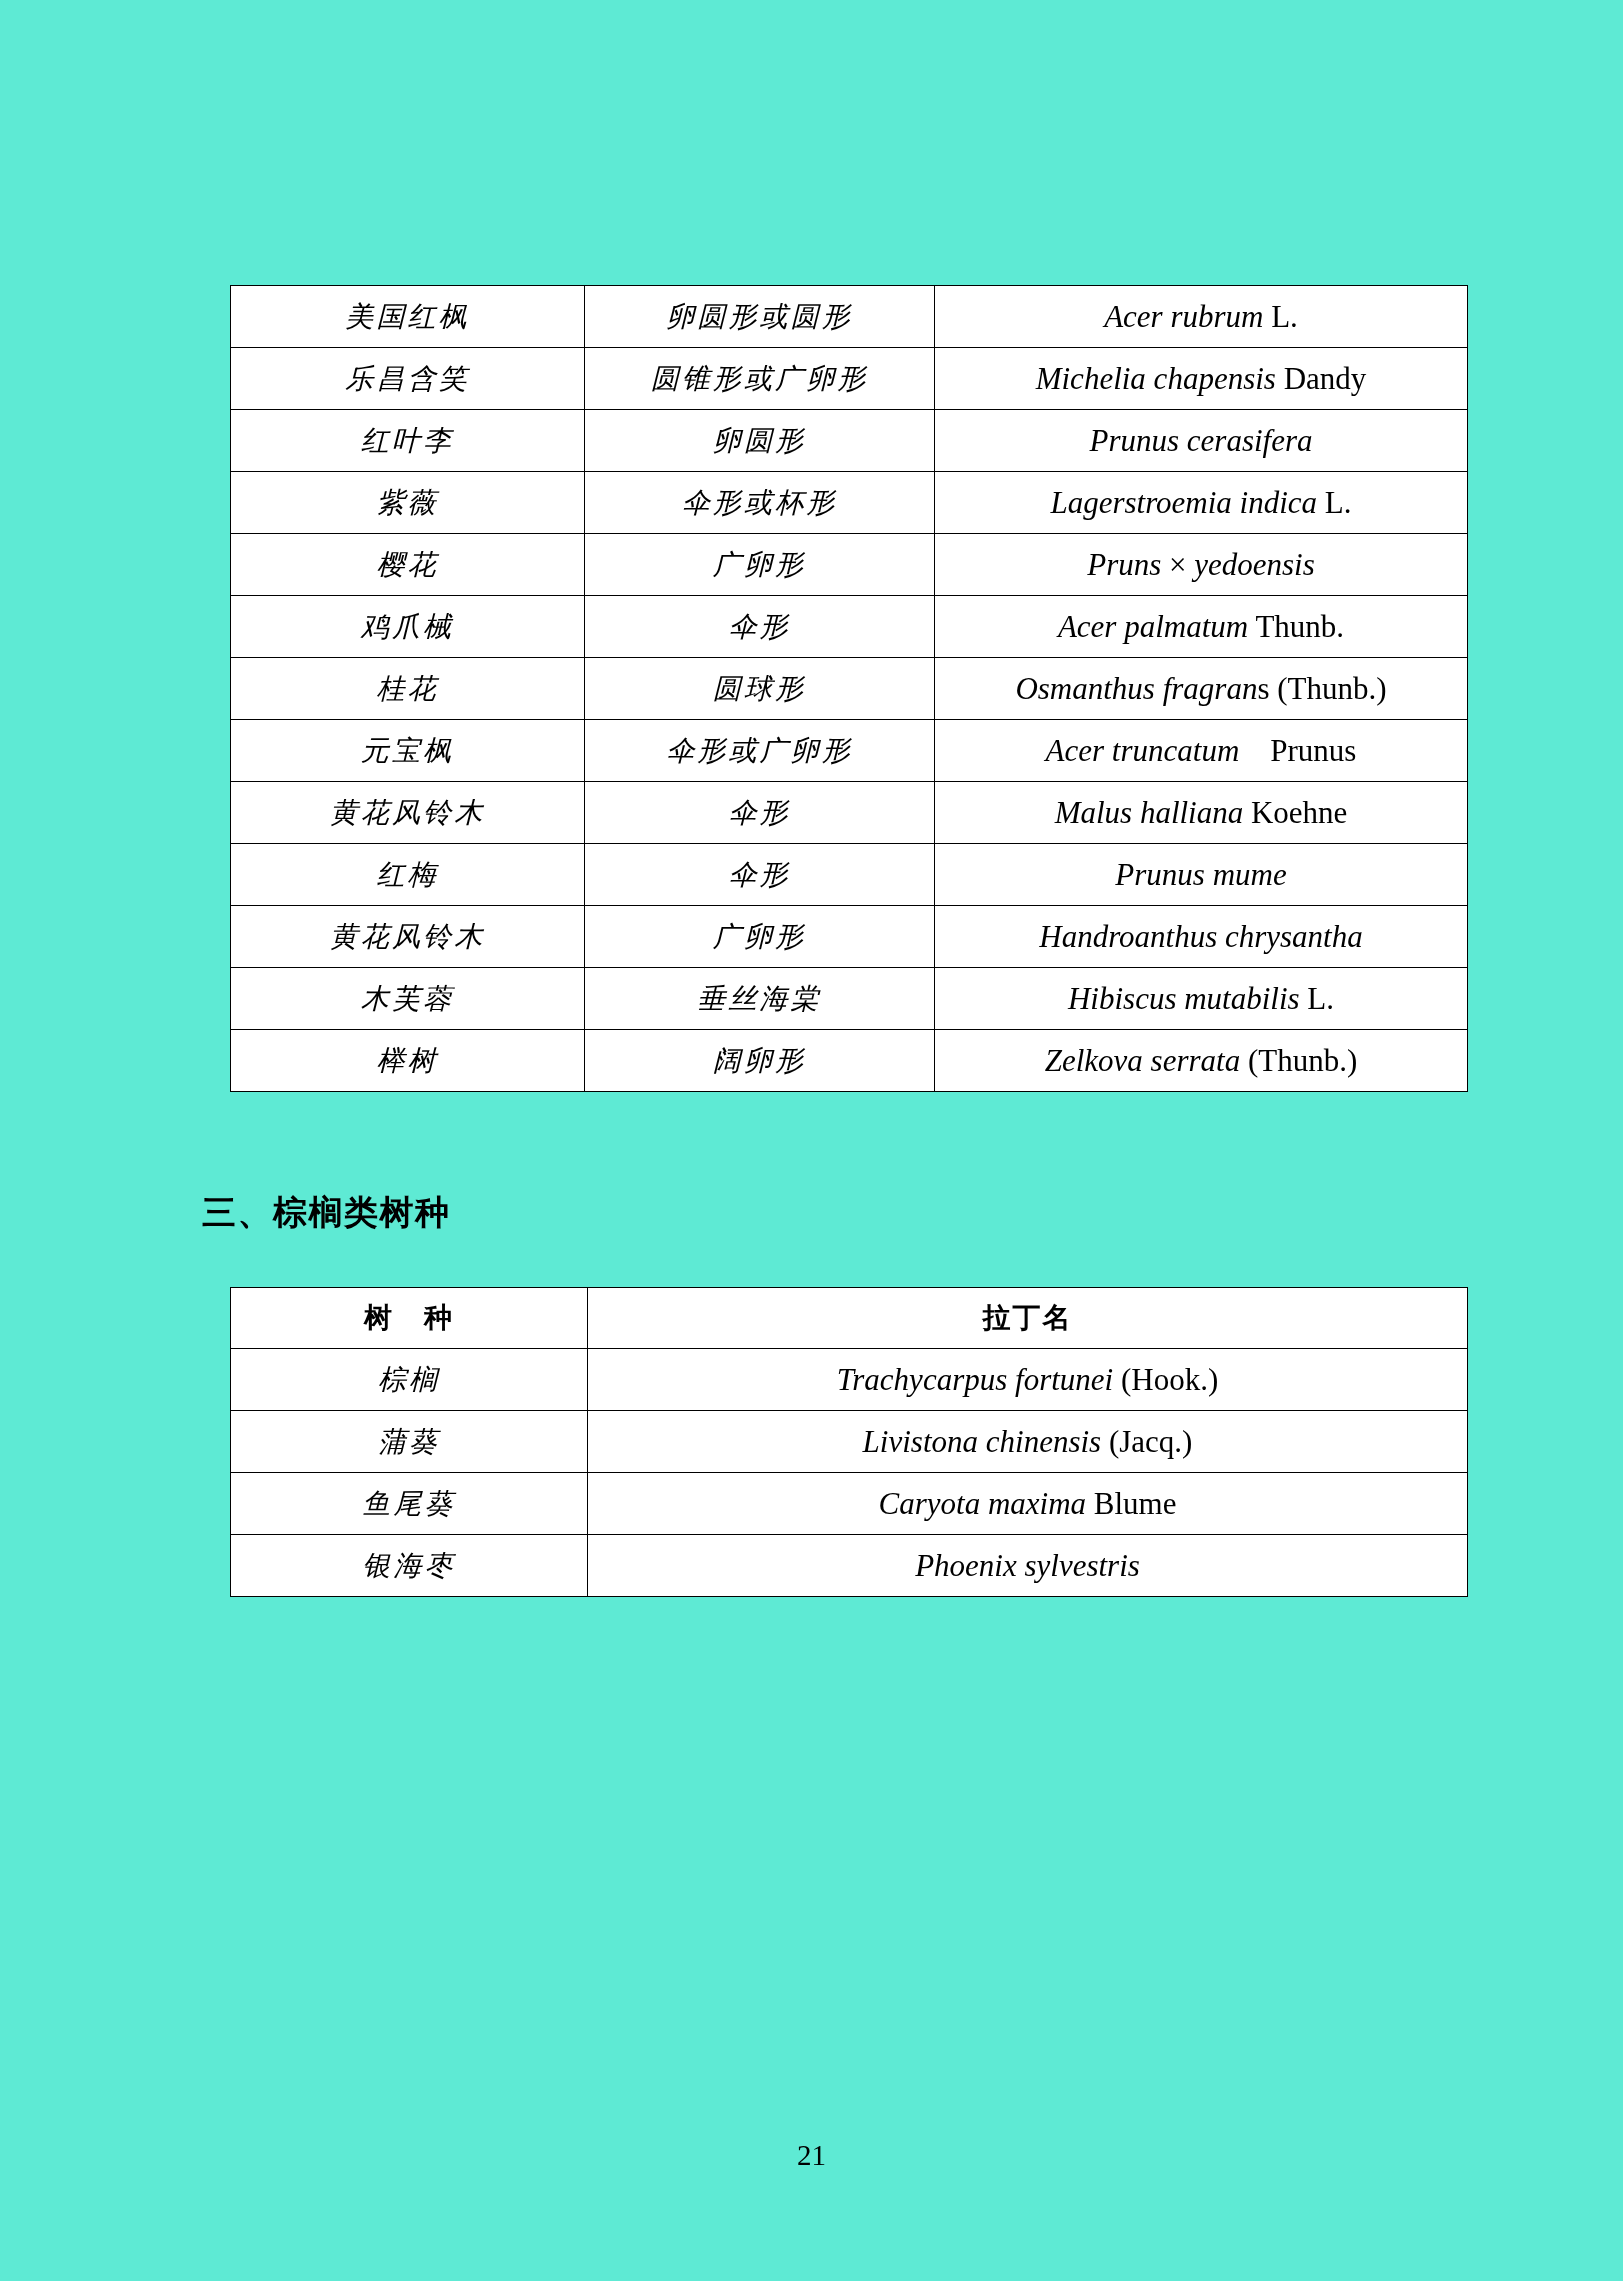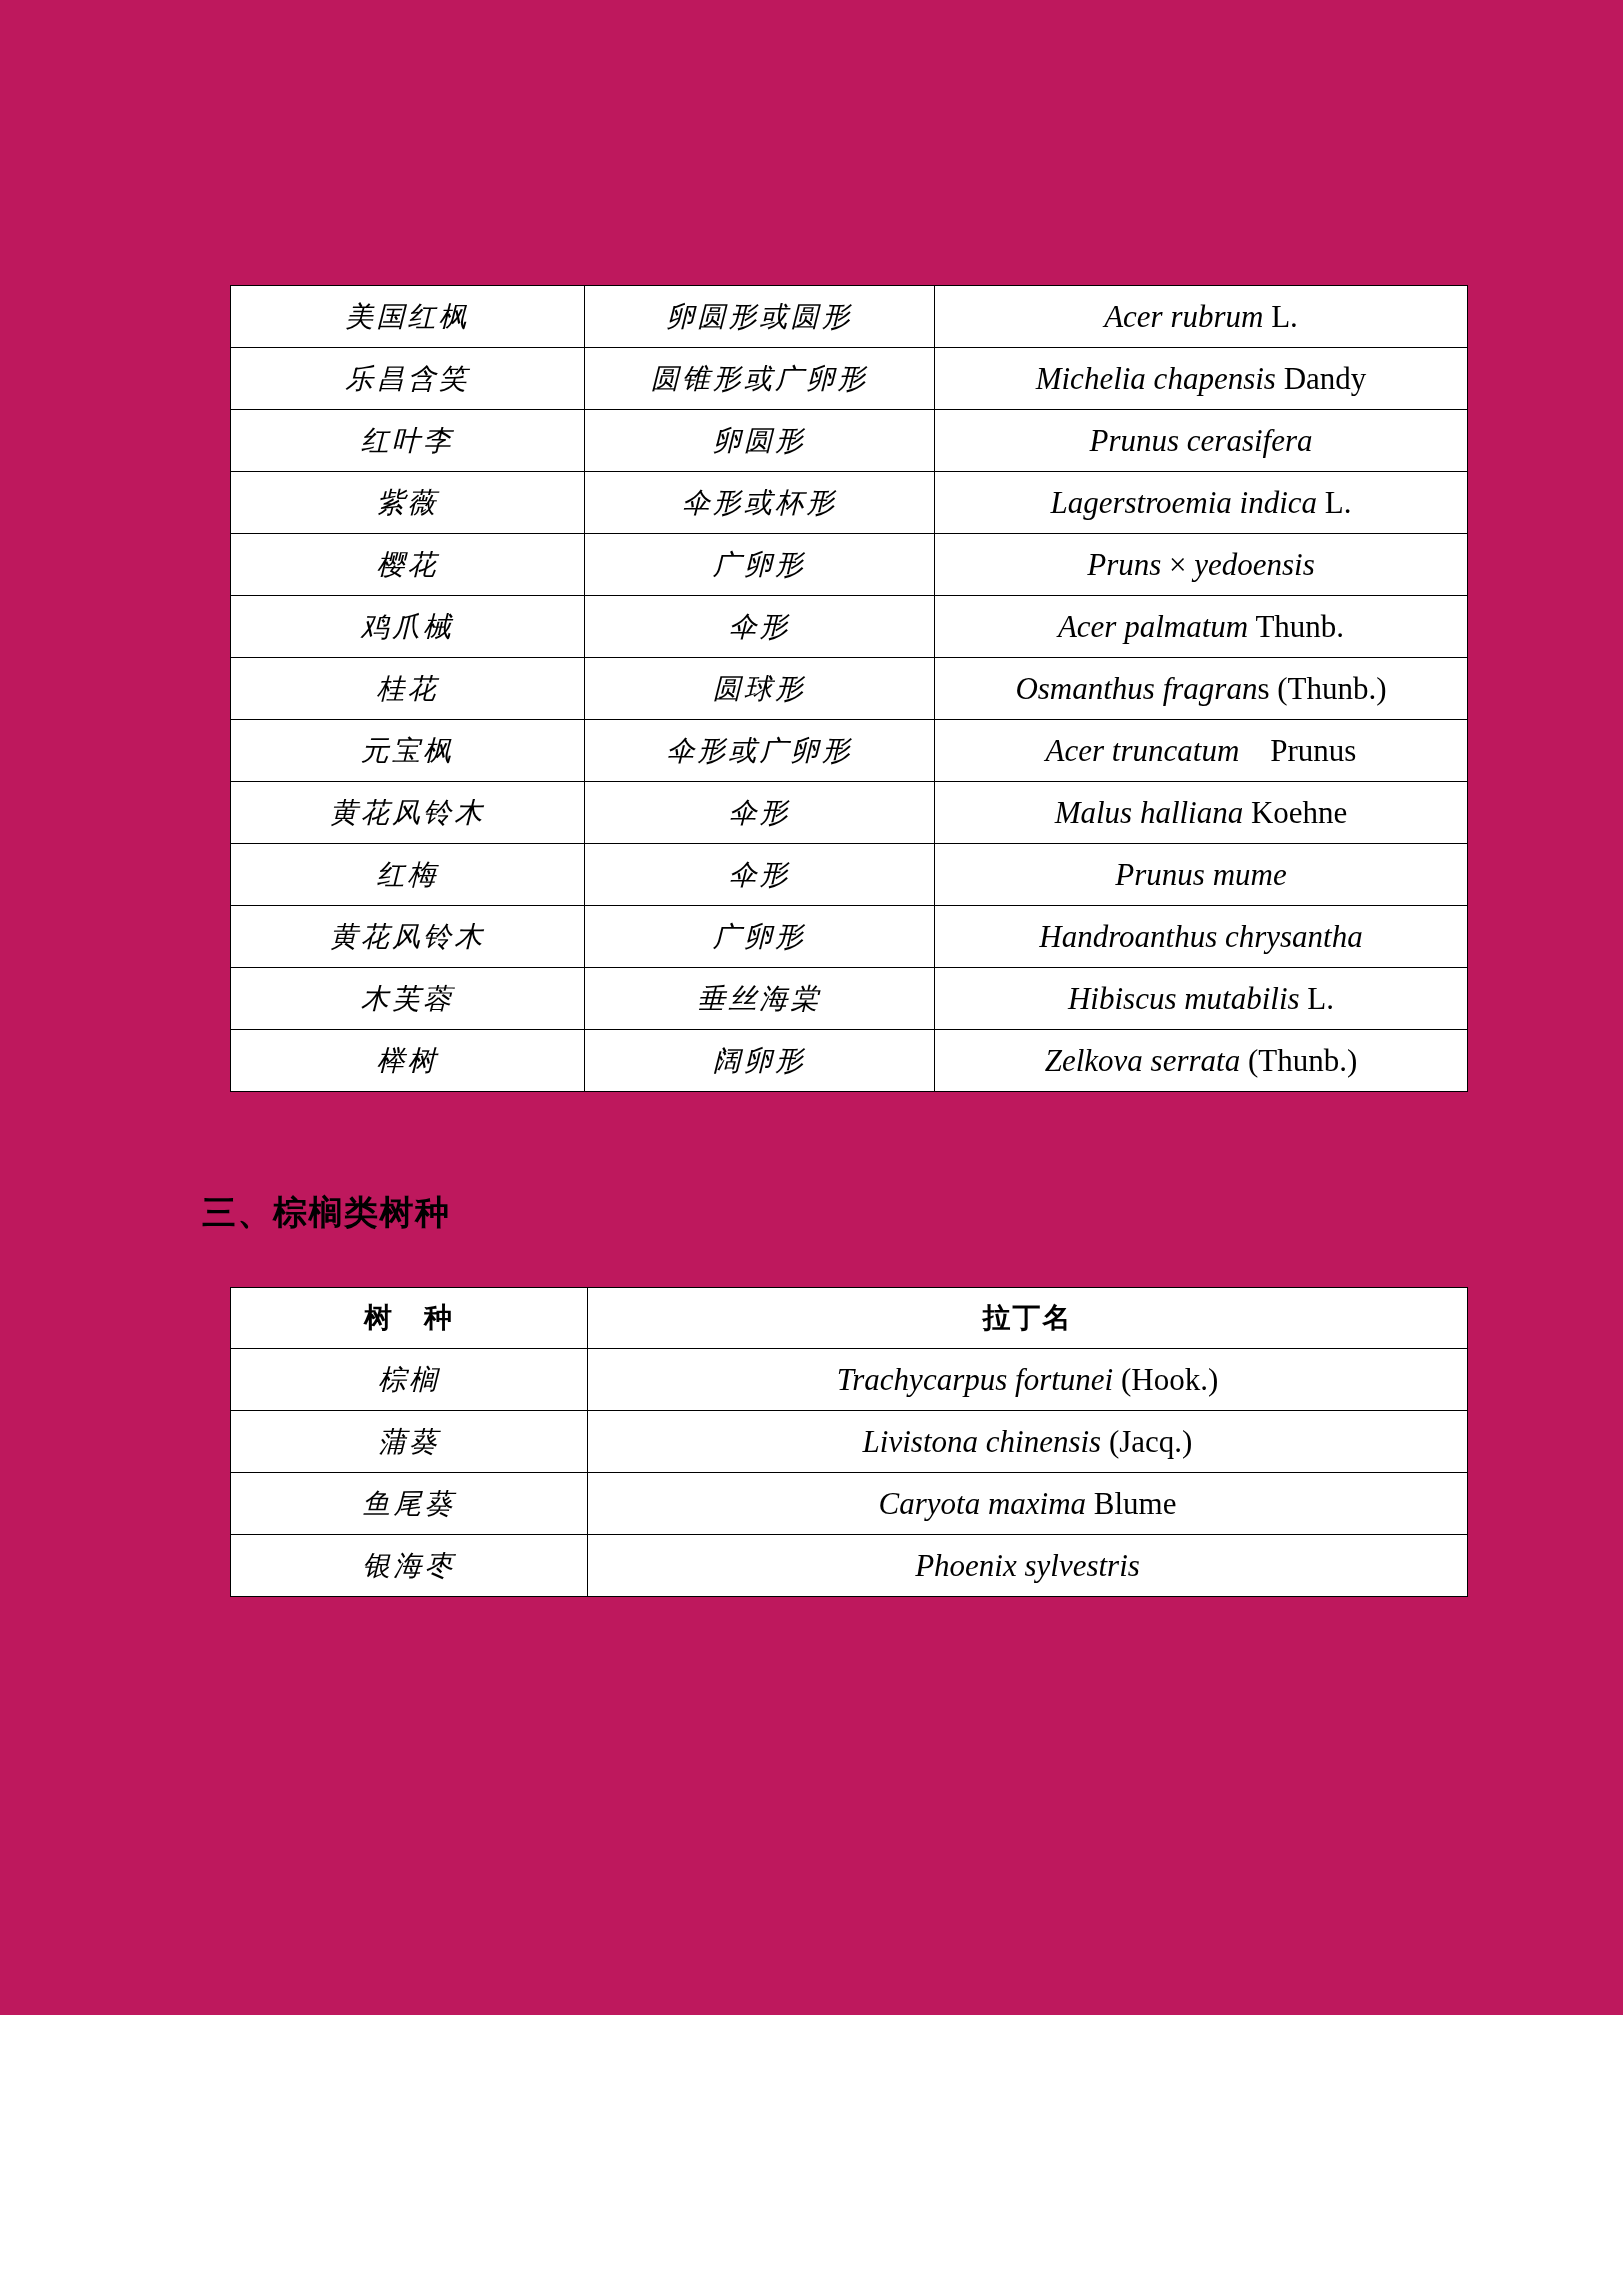--- a/index.html
+++ b/index.html
@@ -3,22 +3,22 @@
 <meta charset="utf-8">
 <style>
   html, body {
     margin: 0;
     padding: 0;
     background: #ffffff;
   }
   .page {
     position: relative;
     width: 1623px;
-    height: 2015px;
-    background: #be185d;
+    height: 2281px;
+    background: #5eead4;
     color: #000000;
     overflow: hidden;
   }
 
   table.doc-table {
     position: absolute;
     border-collapse: collapse;
     table-layout: fixed;
     background: #ffffff;
   }

